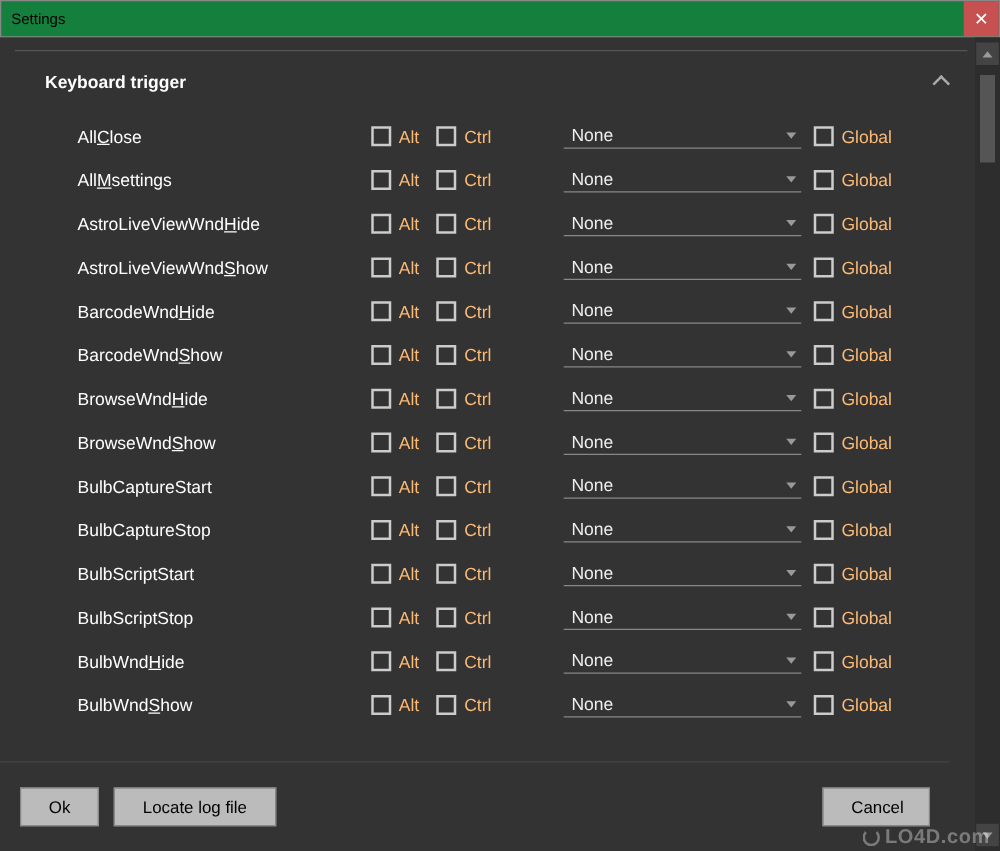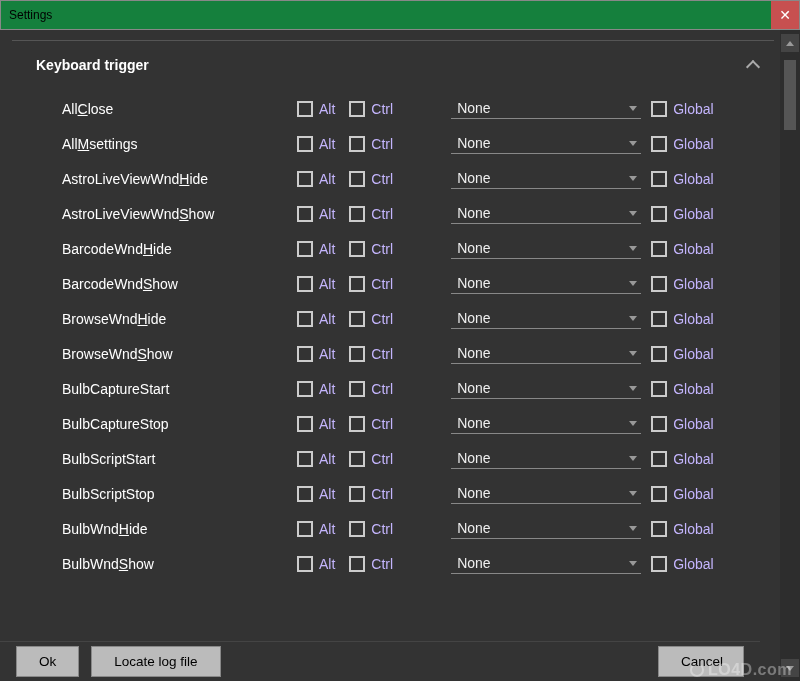--- a/index.html
+++ b/index.html
@@ -116,21 +116,21 @@
       width: 16px;
       height: 16px;
       border: 2px solid #ccc;
       background: transparent;
       margin-right: 6px;
       cursor: pointer;
       flex-shrink: 0;
     }
 
     .check-label {
-      color: #c4b5fd;
+      color: #fdba74;
       font-size: 14px;
       margin-right: 6px;
     }
 
     .dropdown {
       flex: 0 0 190px;
       display: flex;
       align-items: center;
       justify-content: space-between;
       border-bottom: 1px solid #888;
@@ -203,21 +203,21 @@
       height: 70px;
       background: #555;
       cursor: pointer;
     }
 
     .footer {
       position: absolute;
       bottom: 0;
       left: 0;
       right: 20px;
-      height: 40px;
+      height: 72px;
       background: #333;
       border-top: 1px solid #444;
       display: flex;
       align-items: center;
       justify-content: space-between;
       padding: 0 16px;
     }
 
     .footer-left, .footer-right {
       display: flex;

